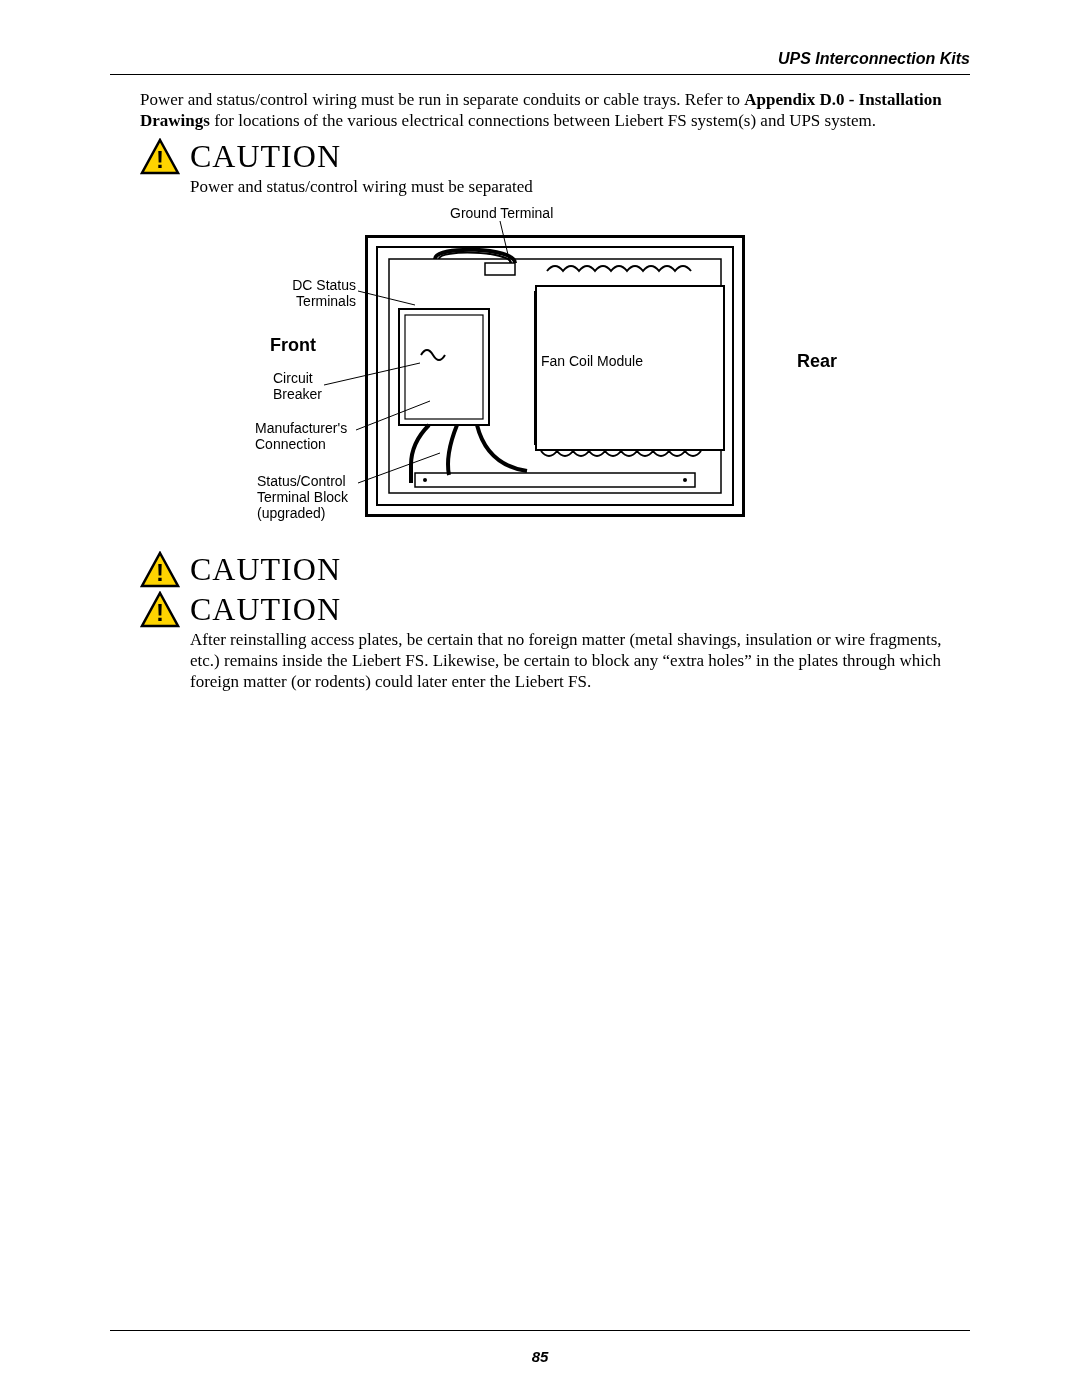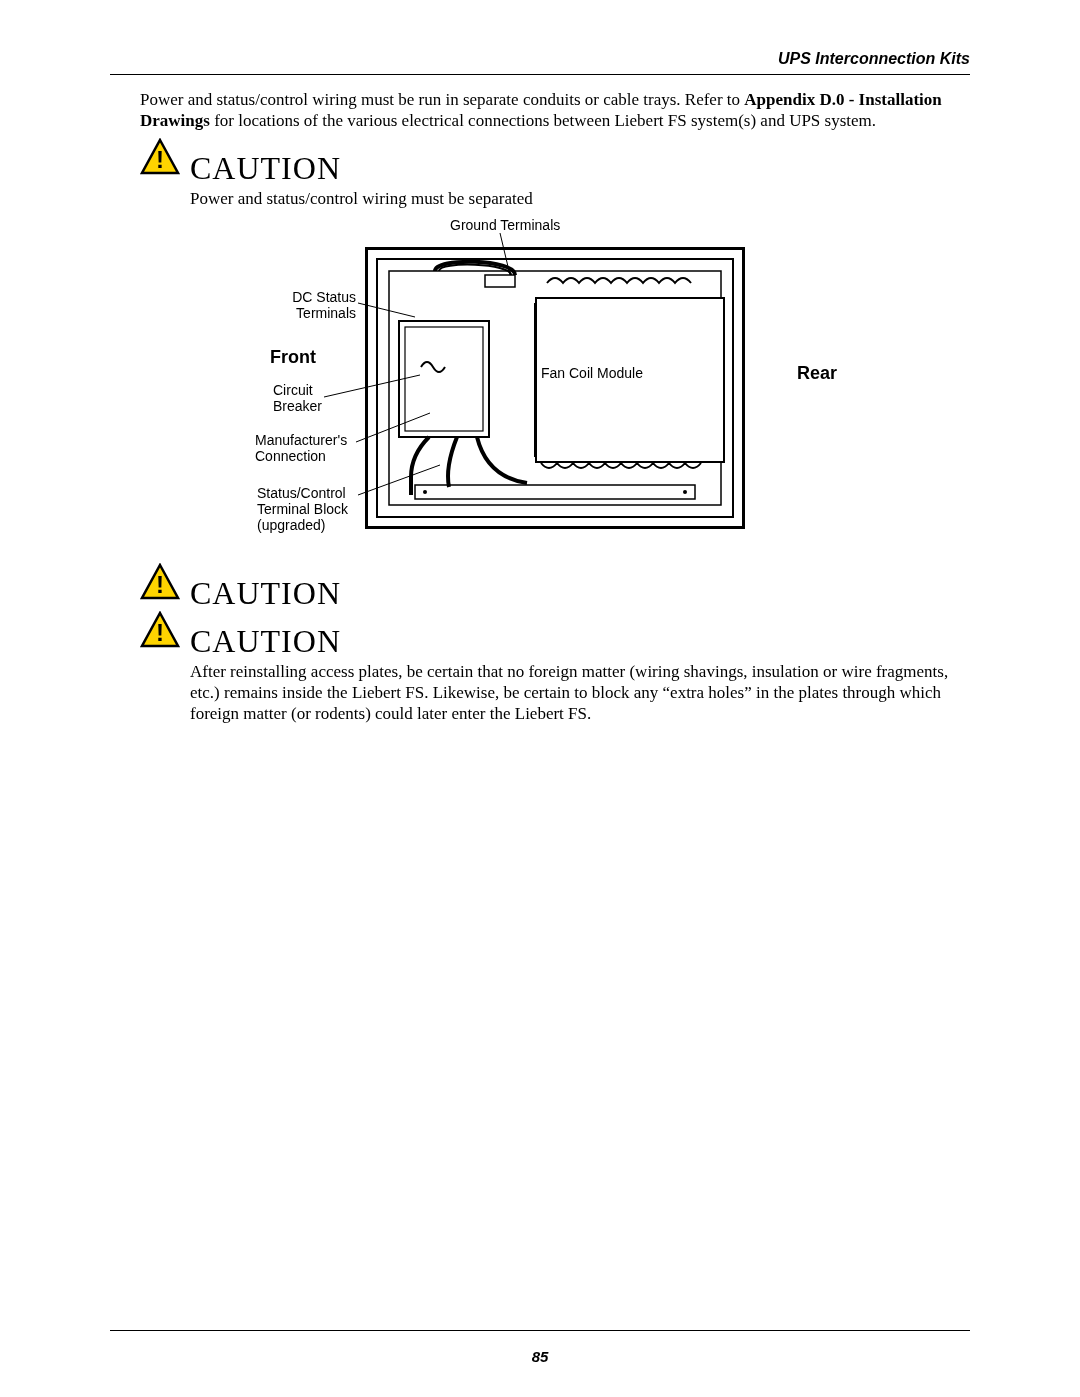--- a/index.html
+++ b/index.html
@@ -22,21 +22,21 @@
   hr.rule{border:none;border-top:1.5px solid #000;margin:0 0 14px 0;}
   hr.rule.bottom{margin:14px 0 8px 0;}
   .intro{
     font-family:"Century Schoolbook","Times New Roman",serif;
     font-size:17px;
     line-height:1.25;
     margin:0 0 6px 30px;
   }
   .caution-row{display:flex;align-items:flex-start;margin:2px 0 0 30px;}
   .tri{width:40px;height:38px;margin-right:10px;flex:0 0 auto;}
-  .caution-body{flex:1;margin-top:12px;}
+  .caution-body{flex:1;}
   .caution-title{
     font-family:"Century Schoolbook","Times New Roman",serif;
     font-size:32px;
     letter-spacing:1px;
     line-height:1;
     margin:2px 0 0 0;
   }
   .caution-text{
     font-family:"Century Schoolbook","Times New Roman",serif;
     font-size:17px;
@@ -111,21 +111,21 @@
     </svg>
     <div class="caution-body">
       <div class="caution-title">CAUTION</div>
       <div class="caution-text">Power and status/control wiring must be separated</div>
     </div>
   </div>
 
 
   <div class="figure">
 
-    <span class="lbl" style="left:310px;top:0;">Ground Terminals</span>
+    <span class="lbl" style="left:310px;top:0;">Ground Terminal</span>
     <span class="lbl" style="left:130px;top:72px;white-space:pre;text-align:right;width:86px;">DC Status
 Terminals</span>
     <span class="lbl front-lbl" style="left:130px;top:130px;">Front</span>
     <span class="lbl rear-lbl" style="left:620px;top:146px;margin-left:37px;">Rear</span>
     <span class="lbl" style="left:133px;top:165px;white-space:pre;">Circuit
 Breaker</span>
     <span class="lbl" style="left:115px;top:215px;white-space:pre;">Manufacturer's
 Connection</span>
     <span class="lbl" style="left:117px;top:268px;white-space:pre;">Status/Control
 Terminal Block
@@ -191,19 +191,19 @@
     </div>
   </div>
 
   <div class="caution-row">
     <svg class="tri" viewBox="0 0 40 38">
       <polygon points="20,2 38,35 2,35" fill="#fed400" stroke="#000" stroke-width="2.5"></polygon>
       <text x="20" y="30" text-anchor="middle" font-family="Arial" font-size="24" font-weight="bold" fill="#000">!</text>
     </svg>
     <div class="caution-body">
       <div class="caution-title">CAUTION</div>
-      <div class="caution-text">After reinstalling access plates, be certain that no foreign matter (wiring shavings, insulation or wire fragments, etc.) remains inside the Liebert FS. Likewise, be certain to block any “extra holes” in the plates through which foreign matter (or rodents) could later enter the Liebert FS.</div>
+      <div class="caution-text">After reinstalling access plates, be certain that no foreign matter (metal shavings, insulation or wire fragments, etc.) remains inside the Liebert FS. Likewise, be certain to block any “extra holes” in the plates through which foreign matter (or rodents) could later enter the Liebert FS.</div>
     </div>
   </div>
 
   <hr class="rule bottom" style="position:absolute;left:110px;right:110px;bottom:58px;">
   <div class="page-num">85</div>
 </div>
 
 </body></html>

